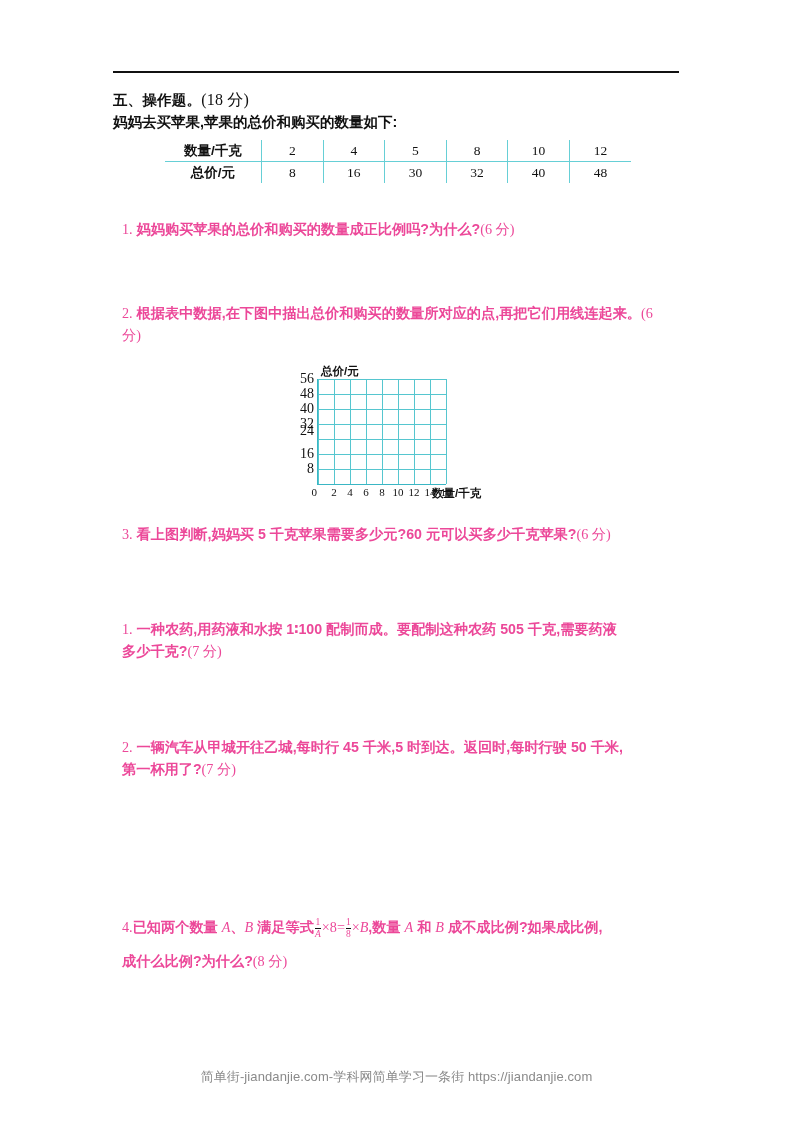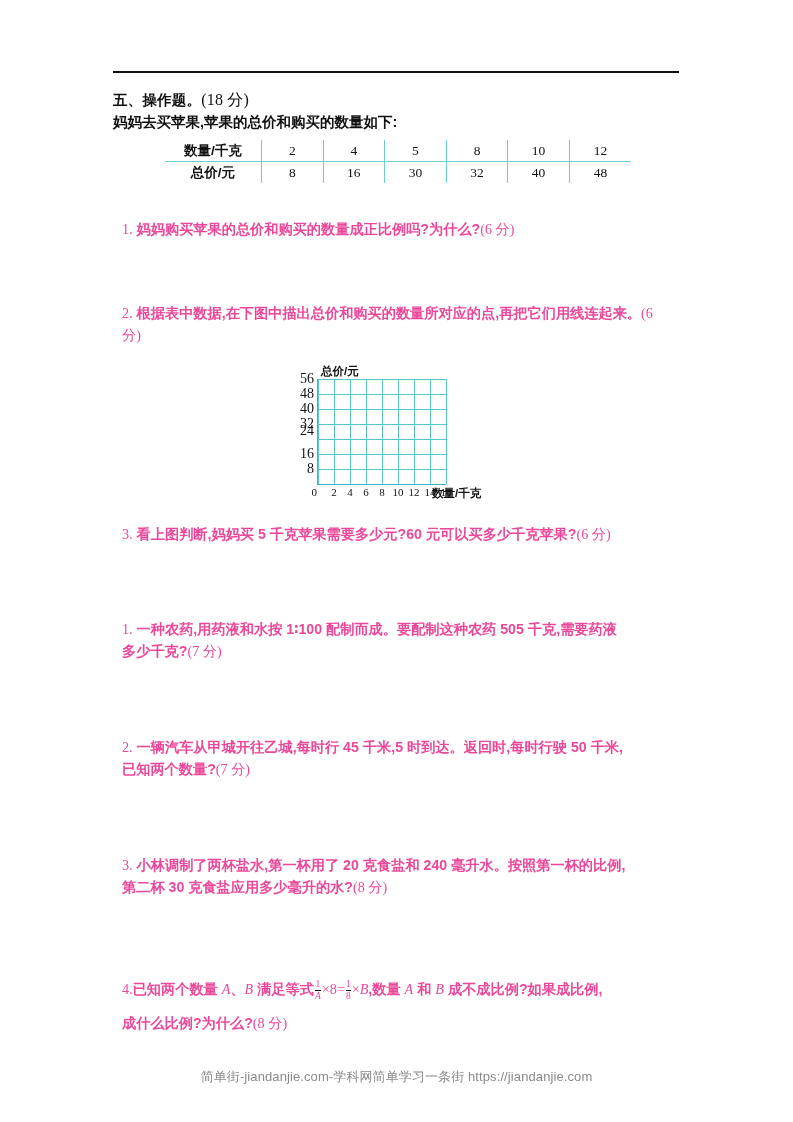--- a/index.html
+++ b/index.html
@@ -340,30 +340,25 @@
       <span class="num">1.</span>
       <span>一种农药,用药液和水按 1∶100 配制而成。要配制这种农药 505 千克,需要药液</span><br>
       <span>多少千克?</span><span class="lat">(7 分)</span>
     </div>
 
     <div class="sp-md"></div>
 
     <div class="q">
       <span class="num">2.</span>
       <span>一辆汽车从甲城开往乙城,每时行 45 千米,5 时到达。返回时,每时行驶 50 千米,</span><br>
-      <span>已知两个数量?</span><span class="lat">(7 分)</span>
+      <span>第一杯用了?</span><span class="lat">(7 分)</span>
     </div>
 
     <div class="sp-md"></div>
 
-    <div class="q">
-      <span class="num">3.</span>
-      <span>小林调制了两杯盐水,第一杯用了 20 克食盐和 240 毫升水。按照第一杯的比例,</span><br>
-      <span>第二杯 30 克食盐应用多少毫升的水?</span><span class="lat">(8 分)</span>
-    </div>
 
     <div class="sp-md"></div>
 
     <div class="q" style="line-height:2.4">
       <span class="num">4.</span><span>已知两个数量 </span><span class="ital">A</span><span>、</span><span class="ital">B</span><span> 满足等式</span><span class="frac"><span class="nu">1</span><span class="de">A</span></span><span class="lat">×8</span><span class="lat">=</span><span class="frac"><span class="nu">1</span><span class="de up">8</span></span><span class="lat">×</span><span class="ital">B</span><span>,数量 </span><span class="ital">A</span><span> 和 </span><span class="ital">B</span><span> 成不成比例?如果成比例,</span><br><span>成什么比例?为什么?</span><span class="lat">(8 分)</span>
     </div>
 
   </div>
 
   <div class="footer">简单街-jiandanjie.com-学科网简单学习一条街 https://jiandanjie.com</div>

